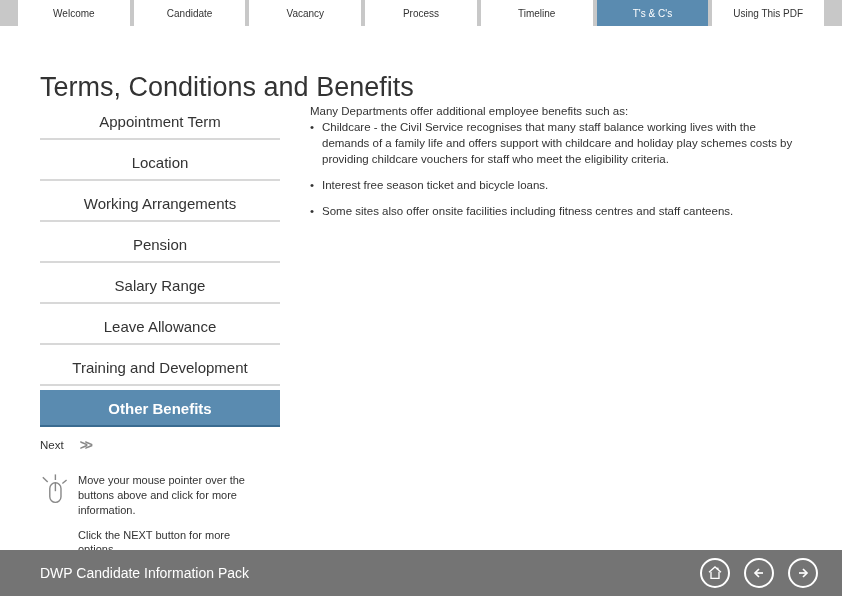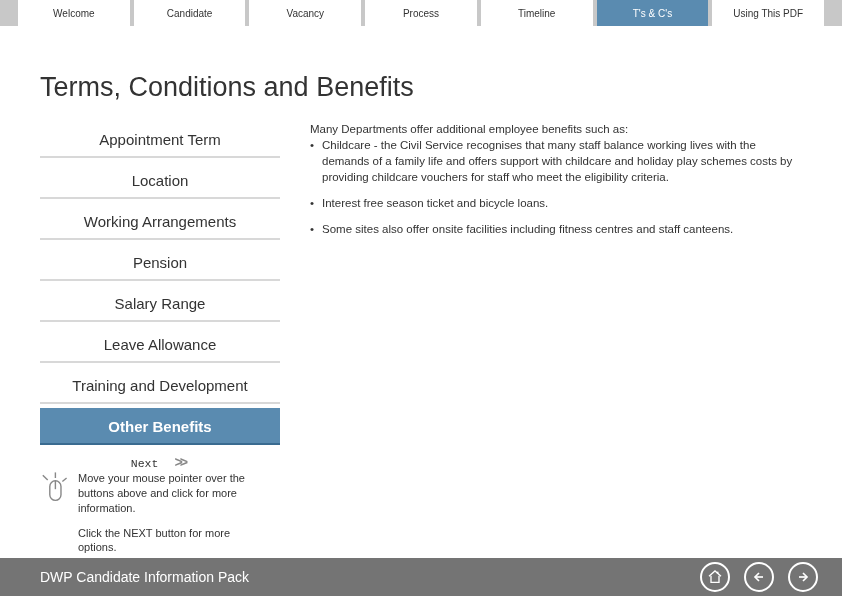--- a/index.html
+++ b/index.html
@@ -3,43 +3,43 @@
 <meta charset="utf-8">
 <style>
   * { margin: 0; padding: 0; box-sizing: border-box; }
   body { font-family: Arial, sans-serif; background: #fff; width: 842px; height: 596px; position: relative; overflow: hidden; }
   
   .top-nav { display: flex; background: #c8c8c8; height: 26px; align-items: stretch; padding: 0 18px; gap: 4px; }
   .nav-tab { background: #fff; color: #333; font-size: 10px; display: flex; align-items: center; justify-content: center; flex: 1; cursor: pointer; border: none; }
   .nav-tab.active { background: #5a8bb0; color: #fff; }
   
   .main { padding: 46px 40px 0 40px; }
-  .page-title { font-size: 27px; font-weight: normal; color: #333; margin-bottom: 18px; font-family: Arial, sans-serif; }
+  .page-title { font-size: 27px; font-weight: normal; color: #333; margin-bottom: 0; font-family: Arial, sans-serif; }
   
   .content-row { display: flex; gap: 30px; }
   .sidebar { width: 240px; flex-shrink: 0; }
   .side-btn { display: block; width: 100%; background: #fff; border: none; border-bottom: 2px solid #d8d8d8; color: #333; font-size: 15px; padding: 10px 8px 8px; cursor: pointer; margin-bottom: 4px; font-family: Arial, sans-serif; }
   .side-btn.active { background: #5a8bb0; color: #fff; font-weight: bold; border-bottom: 2px solid #3a6b90; }
   
-  .next-row { display: flex; justify-content: center; align-items: center; gap: 16px; margin-top: 10px; padding-right: 4px; font-family: Liberation Mono, monospace; }
+  .next-row { display: flex; justify-content: flex-start; align-items: center; gap: 16px; margin-top: 10px; padding-right: 4px; }
   .next-label { font-size: 11.5px; color: #333; }
   .chevrons { font-size: 14px; color: #888; letter-spacing: -3px; font-weight: bold; }
   
-  .hint-block { display: flex; gap: 10px; margin-top: 0; align-items: flex-start; }
+  .hint-block { display: flex; gap: 10px; margin-top: 20px; align-items: flex-start; }
   .mouse-icon { width: 28px; flex-shrink: 0; color: #888; }
   .hint-text { font-size: 11px; line-height: 1.35; color: #333; max-width: 170px; }
   .hint-text p { margin-bottom: 10px; }
   
   .body-content { flex: 1; font-size: 11.5px; color: #333; line-height: 1.4; }
   .body-content .intro { margin-bottom: 0; }
   .body-content ul { list-style: none; padding-left: 0; }
   .body-content li { position: relative; padding-left: 12px; margin-bottom: 10px; }
   .body-content li::before { content: "•"; position: absolute; left: 0; top: 0; }
   
-  .footer { position: absolute; bottom: 0; left: 0; right: 0; height: 38px; background: #747474; color: #fff; display: flex; align-items: center; justify-content: space-between; padding: 0 24px 0 40px; }
+  .footer { position: absolute; bottom: 0; left: 0; right: 0; height: 46px; background: #747474; color: #fff; display: flex; align-items: center; justify-content: space-between; padding: 0 24px 0 40px; }
   .footer-title { font-size: 14px; }
   .footer-icons { display: flex; gap: 14px; }
   .circ-btn { width: 30px; height: 30px; border: 2.2px solid #fff; border-radius: 50%; background: transparent; display: flex; align-items: center; justify-content: center; cursor: pointer; color: #fff; }
   .circ-btn svg { width: 16px; height: 16px; }
 </style>
 </head>
 <body>
 
 <div class="top-nav">
   <button class="nav-tab">Welcome</button>

